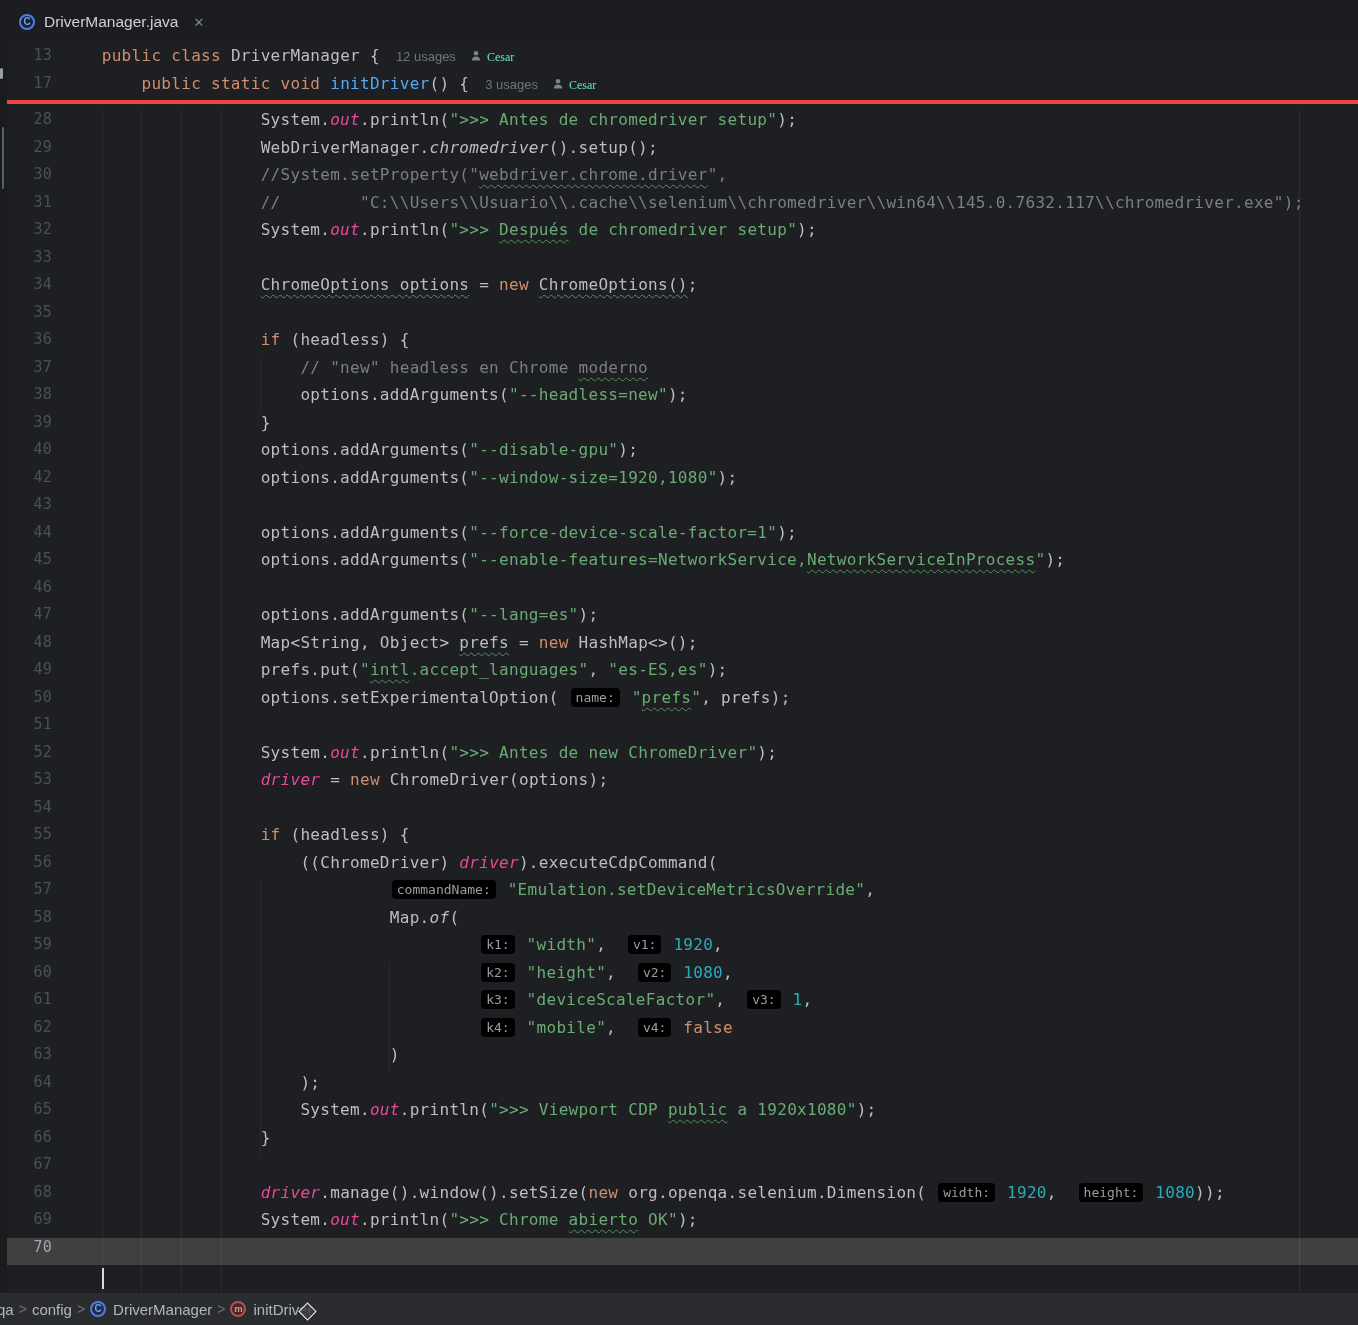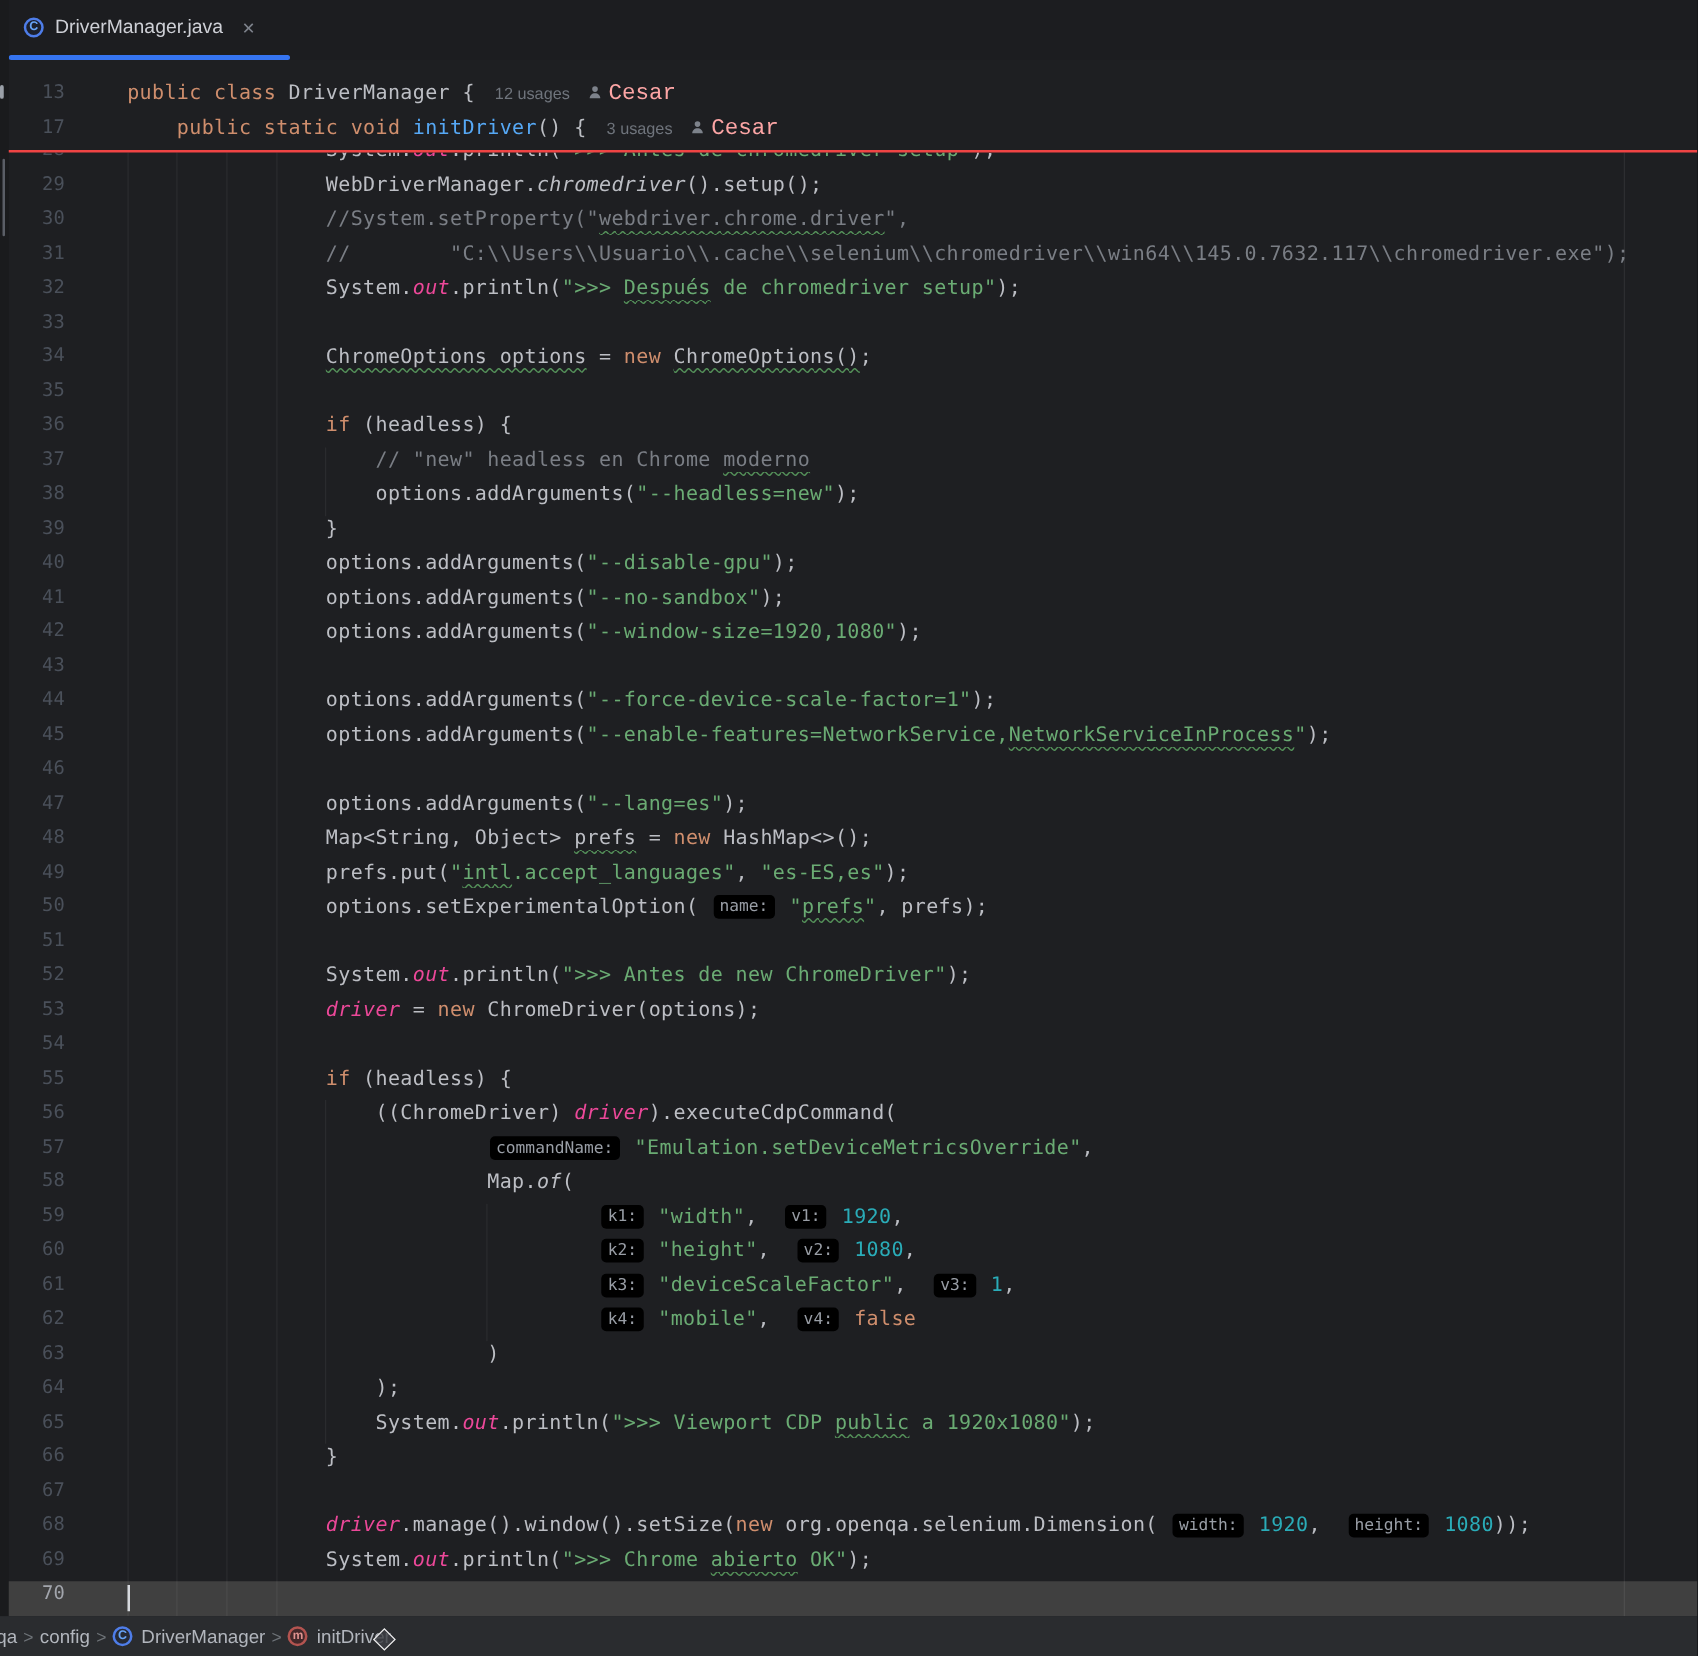--- a/index.html
+++ b/index.html
@@ -17,41 +17,41 @@
   
   .cls-icon{width:16px;height:16px;border-radius:50%;border:2px solid #4e7de9;box-sizing:border-box;
             display:inline-flex;align-items:center;justify-content:center;
             color:#67a3f6;font-size:10px;font-weight:bold;line-height:1;background:rgba(30,40,70,.35);flex:none;}
   .mth-icon{width:16px;height:16px;border-radius:50%;border:2px solid #b35450;box-sizing:border-box;
             display:inline-flex;align-items:center;justify-content:center;
             color:#e09390;font-size:9.5px;font-weight:bold;line-height:1;background:#43282a;flex:none;}
   .person-icon{display:inline-block;vertical-align:-1px;margin:0 5px 0 14px;}
 
   
-  .sticky{position:absolute;top:60px;left:0;width:100%;height:62px;background:#1e1f22;
-          border-bottom:2px solid #ef4444;box-sizing:border-box;padding-top:4px;z-index:7;}
+  .sticky{position:absolute;top:42px;left:0;width:100%;height:62px;background:#1e1f22;
+          border-bottom:4px solid #ef4444;box-sizing:border-box;padding-top:4px;z-index:7;}
 
   
   .editor-body{position:absolute;top:110px;left:0;width:100%;height:1183px;background:#1e1f22;}
   .row{display:flex;height:27.5px;line-height:27.5px;white-space:pre;position:relative;}
   .row.current{background:#404040;}
   .gutter{width:62px;flex:none;text-align:right;box-sizing:border-box;padding-right:10px;
           color:#4a505a;font:15px "DejaVu Sans Mono",monospace;letter-spacing:.2px;}
   .row.current .gutter{color:#a2a5ac;}
   .code{flex:1;font:16px "DejaVu Sans Mono",monospace;letter-spacing:.3px;color:#bcbec4;}
   .t-p{color:#bcbec4}.t-k{color:#cf8e6d}.t-s{color:#6aab73}.t-c{color:#7a7e85}
   .t-n{color:#2aacb8}.t-f{color:#ec4899;font-style:italic}.t-i{color:#bcbec4;font-style:italic}
   .t-d{color:#56a8f5}
   .sq{text-decoration:underline;text-decoration-style:wavy;text-decoration-color:#549159;
       text-decoration-thickness:1px;text-underline-offset:4px;}
   .hint{display:inline-block;background:#000000;color:#999ea6;border-radius:4px;
         font:13px "DejaVu Sans Mono",monospace;letter-spacing:0;line-height:19px;
         padding:0 5px;margin:0 2px;vertical-align:1px;}
   .usages{color:#6f747c;font-size:13px;margin-left:16px;letter-spacing:0;font-family:"Liberation Sans",sans-serif;margin-top:48px;}
-  .author{color:#fca5a5;font-size:18px;letter-spacing:0;font-family:Liberation Mono, monospace;}
+  .author{color:#5eead4;font-size:12px;letter-spacing:0;font-family:Liberation Serif, serif;}
 
   
   .iguide{position:absolute;width:1px;background:rgba(255,255,255,0.055);z-index:5;}
   .mguide{position:absolute;width:1px;background:rgba(255,255,255,0.07);z-index:5;}
   .caret{position:absolute;width:2px;height:21px;background:#d6d9de;z-index:6;}
 
   
   .sliver{position:absolute;left:0;top:0;width:7px;height:1293px;background:#1a1b1d;z-index:8;}
   .sliver-mark{position:absolute;left:0;top:68px;width:3px;height:11px;background:#9aa0a8;border-radius:2px;}
   .sliver-thumb{position:absolute;left:2px;top:127px;width:2px;height:62px;background:#5a5e66;border-radius:1px;}
@@ -110,21 +110,20 @@
       <div class="row"><span class="gutter">31</span><span class="code"><span class="t-p">                    </span><span class="t-c">//        "C:\\Users\\Usuario\\.cache\\selenium\\chromedriver\\win64\\145.0.7632.117\\chromedriver.exe");</span></span></div>
       <div class="row"><span class="gutter">32</span><span class="code"><span class="t-p">                    </span><span class="t-p">System.</span><span class="t-f">out</span><span class="t-p">.println(</span><span class="t-s">"&gt;&gt;&gt; </span><span class="t-s sq">Después</span><span class="t-s"> de chromedriver setup"</span><span class="t-p">);</span></span></div>
       <div class="row"><span class="gutter">33</span><span class="code"></span></div>
       <div class="row"><span class="gutter">34</span><span class="code"><span class="t-p">                    </span><span class="t-p sq">ChromeOptions options</span><span class="t-p"> = </span><span class="t-k">new</span><span class="t-p"> </span><span class="t-p sq">ChromeOptions()</span><span class="t-p">;</span></span></div>
       <div class="row"><span class="gutter">35</span><span class="code"></span></div>
       <div class="row"><span class="gutter">36</span><span class="code"><span class="t-p">                    </span><span class="t-k">if</span><span class="t-p"> (headless) {</span></span></div>
       <div class="row"><span class="gutter">37</span><span class="code"><span class="t-p">                        </span><span class="t-c">// "new" headless en Chrome </span><span class="t-c sq">moderno</span></span></div>
       <div class="row"><span class="gutter">38</span><span class="code"><span class="t-p">                        </span><span class="t-p">options.addArguments(</span><span class="t-s">"--headless=new"</span><span class="t-p">);</span></span></div>
       <div class="row"><span class="gutter">39</span><span class="code"><span class="t-p">                    </span><span class="t-p">}</span></span></div>
       <div class="row"><span class="gutter">40</span><span class="code"><span class="t-p">                    </span><span class="t-p">options.addArguments(</span><span class="t-s">"--disable-gpu"</span><span class="t-p">);</span></span></div>
-      <div class="row"><span class="gutter">41</span><span class="code"><span class="t-p">                    </span><span class="t-p">options.addArguments(</span><span class="t-s">"--no-sandbox"</span><span class="t-p">);</span></span></div>
       <div class="row"><span class="gutter">42</span><span class="code"><span class="t-p">                    </span><span class="t-p">options.addArguments(</span><span class="t-s">"--window-size=1920,1080"</span><span class="t-p">);</span></span></div>
       <div class="row"><span class="gutter">43</span><span class="code"></span></div>
       <div class="row"><span class="gutter">44</span><span class="code"><span class="t-p">                    </span><span class="t-p">options.addArguments(</span><span class="t-s">"--force-device-scale-factor=1"</span><span class="t-p">);</span></span></div>
       <div class="row"><span class="gutter">45</span><span class="code"><span class="t-p">                    </span><span class="t-p">options.addArguments(</span><span class="t-s">"--enable-features=NetworkService,</span><span class="t-s sq">NetworkServiceInProcess</span><span class="t-s">"</span><span class="t-p">);</span></span></div>
       <div class="row"><span class="gutter">46</span><span class="code"></span></div>
       <div class="row"><span class="gutter">47</span><span class="code"><span class="t-p">                    </span><span class="t-p">options.addArguments(</span><span class="t-s">"--lang=es"</span><span class="t-p">);</span></span></div>
       <div class="row"><span class="gutter">48</span><span class="code"><span class="t-p">                    </span><span class="t-p">Map&lt;String, Object&gt; </span><span class="t-p sq">prefs</span><span class="t-p"> = </span><span class="t-k">new</span><span class="t-p"> HashMap&lt;&gt;();</span></span></div>
       <div class="row"><span class="gutter">49</span><span class="code"><span class="t-p">                    </span><span class="t-p">prefs.put(</span><span class="t-s">"</span><span class="t-s sq">intl</span><span class="t-s">.accept_languages"</span><span class="t-p">, </span><span class="t-s">"es-ES,es"</span><span class="t-p">);</span></span></div>
       <div class="row"><span class="gutter">50</span><span class="code"><span class="t-p">                    </span><span class="t-p">options.setExperimentalOption( </span><span class="hint">name:</span><span class="t-p"> </span><span class="t-s">"</span><span class="t-s sq">prefs</span><span class="t-s">"</span><span class="t-p">, prefs);</span></span></div>
       <div class="row"><span class="gutter">51</span><span class="code"></span></div>

